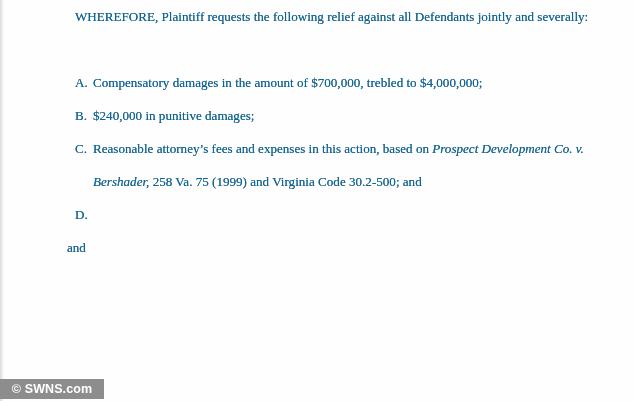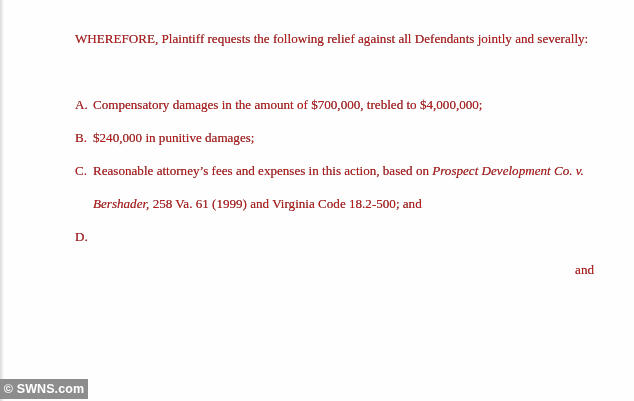--- a/index.html
+++ b/index.html
@@ -29,25 +29,25 @@
     top: 0;
     width: 4px;
     height: 401px;
     background: linear-gradient(to right, #d2d2d2 0%, #e8e8e8 45%, #fdfdfd 100%);
     opacity: 0.85;
   }
 
   #doc-body {
     position: absolute;
     left: 40px;
-    top: 22px;
+    top: 0;
     width: 554px;
     font-size: 13.1px;
     line-height: 33px;
-    color: #b91c1c;
+    color: #0369a1;
     
     text-shadow: 0 0 0.6px rgba(0,0,0,0.55);
   }
 
   .para {
     margin: 0;
   }
 
   
   .para-opening {
@@ -67,37 +67,36 @@
   }
   .list-letter {
     position: absolute;
     left: 35px;
     top: 0;
   }
 
   
   .para-indented {
     margin-left: 27px;
-    text-align: right;
   }
 
   .spacer-line {
     height: 33px;
   }
 
   em.case-cite {
     font-style: italic;
   }
 
   
   #watermark {
     position: absolute;
     left: 0;
     bottom: 2px;
-    width: 88px;
+    width: 104px;
     height: 20px;
     background: #8d8d8d;
     display: flex;
     align-items: center;
     justify-content: center;
   }
   #watermark-text {
     color: #ffffff;
     font-family: "Liberation Sans", sans-serif;
     font-size: 12.5px;
@@ -126,21 +125,21 @@
         <span>Compensatory damages in the amount of $700,000, trebled to $4,000,000;</span>
       </li>
 
       <li class="list-item">
         <span class="list-letter">B.</span>
         <span>$240,000 in punitive damages;</span>
       </li>
 
       <li class="list-item">
         <span class="list-letter">C.</span>
-        <span>Reasonable attorney’s fees and expenses in this action, based on </span><em class="case-cite">Prospect Development Co. v. Bershader,</em><span> 258 Va. 61 (1999) and Virginia Code 18.2-500;  and</span>
+        <span>Reasonable attorney’s fees and expenses in this action, based on </span><em class="case-cite">Prospect Development Co. v. Bershader,</em><span> 258 Va. 75 (1999) and Virginia Code 30.2-500;  and</span>
       </li>
 
       <li class="list-item">
         <span class="list-letter">D.</span>
       </li>
 
     </ol>
 
     <div class="spacer-line"></div>
 

